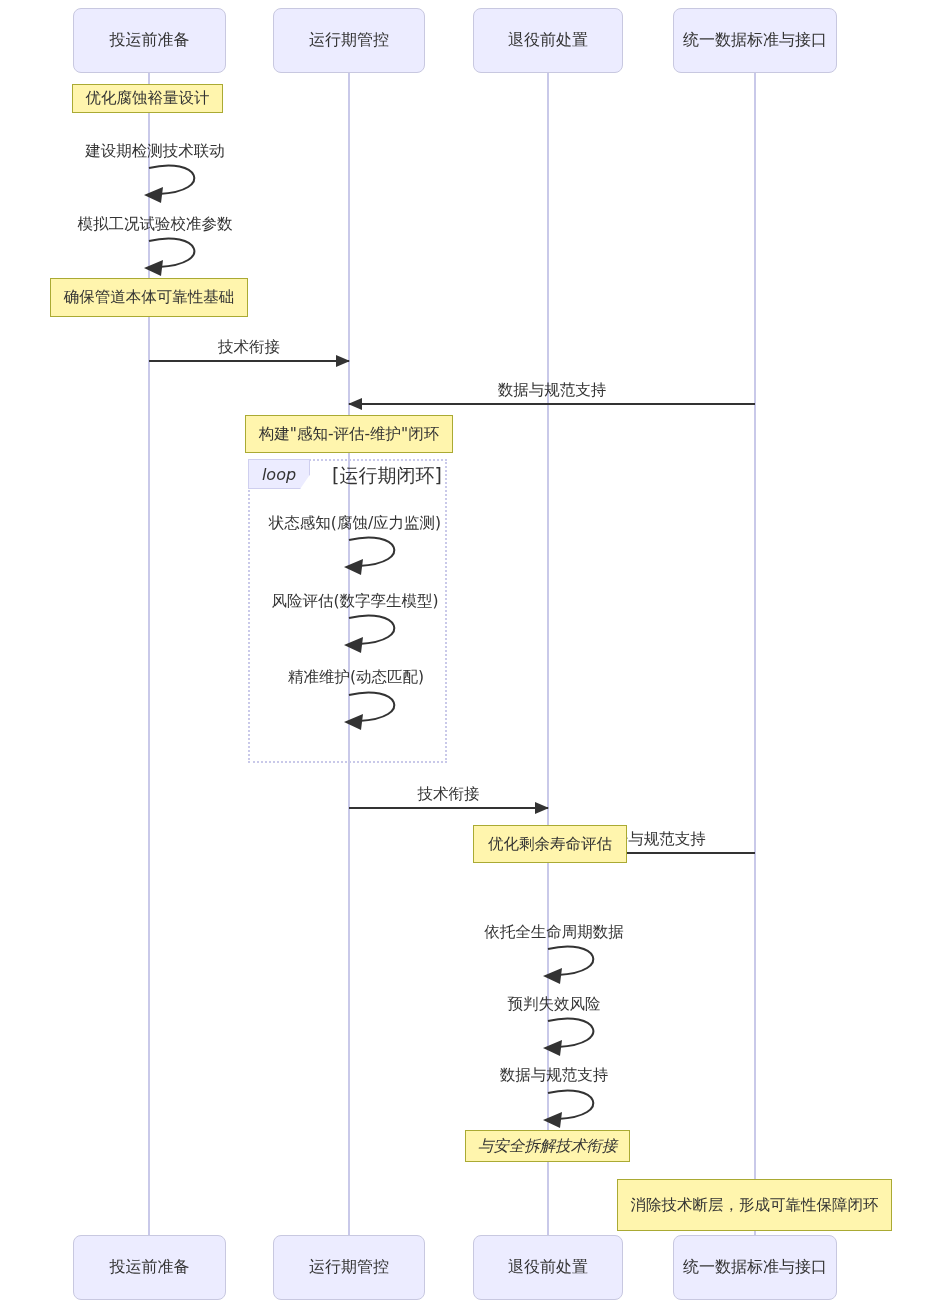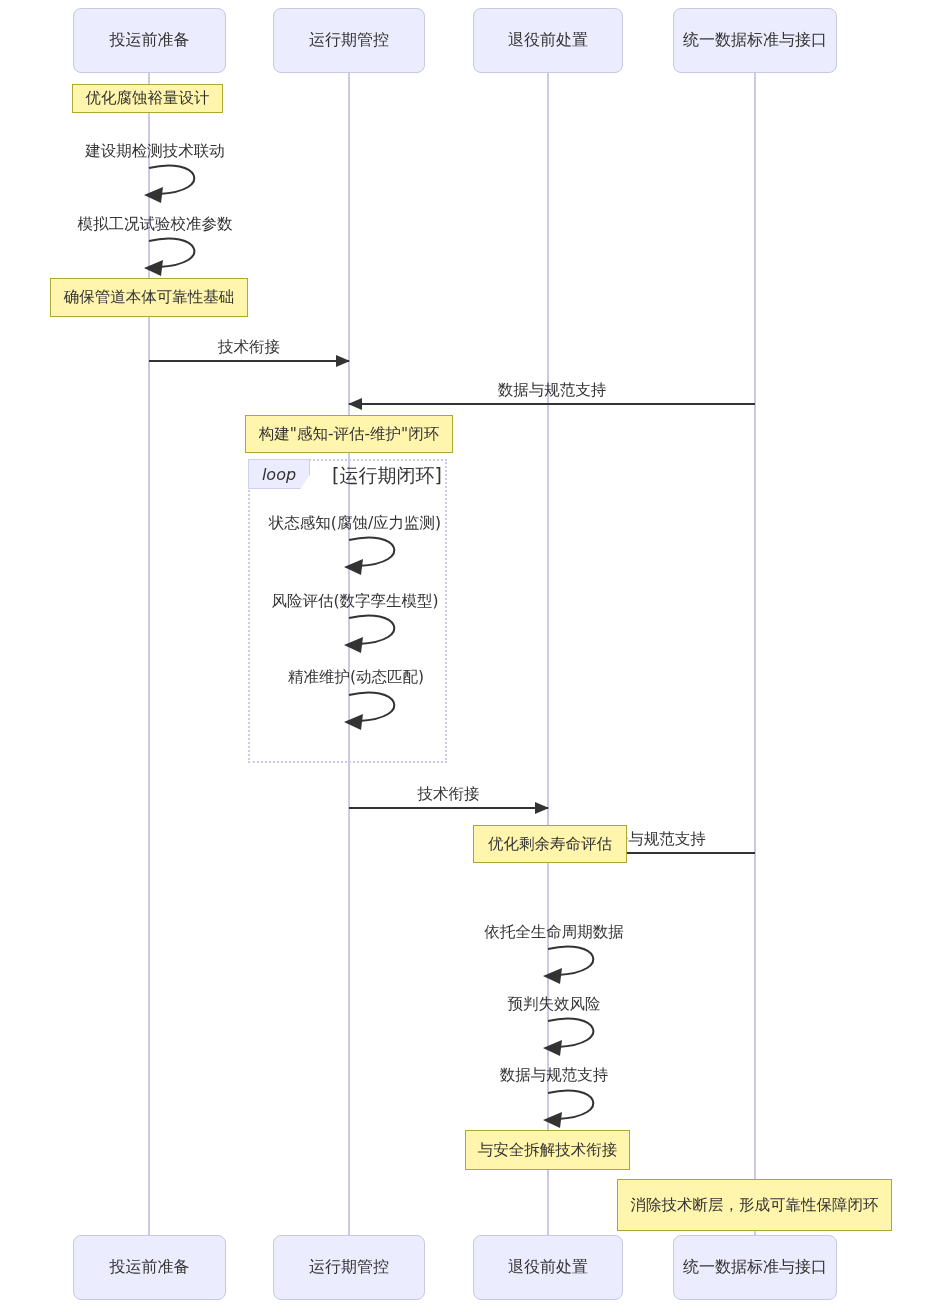--- a/index.html
+++ b/index.html
@@ -175,21 +175,21 @@
       <div class="self-curve" style="left: 540px; top: 1086px; width: 76px; height: 44px;"><svg viewBox="0 0 76 44" width="76" height="44">
           <path d="M8,7 C58,-5 74,30 18,33" fill="none" stroke="#333333" stroke-width="2"></path>
           <polygon points="3,34 22,26 20,42" fill="#333333"></polygon>
         </svg></div>
     </div>
   <div id="layer-notes">
       <div class="note" style="left: 72px; top: 84px; width: 151px; height: 29px;">优化腐蚀裕量设计</div>
       <div class="note" style="left: 50px; top: 278px; width: 198px; height: 39px;">确保管道本体可靠性基础</div>
       <div class="note" style="left: 245px; top: 415px; width: 208px; height: 38px;">构建"感知-评估-维护"闭环</div>
       <div class="note" style="left: 473px; top: 825px; width: 154px; height: 38px;">优化剩余寿命评估</div>
-      <div class="note" style="left: 465px; top: 1130px; width: 165px; height: 40px;">与安全拆解技术衔接</div>
+      <div class="note" style="left: 465px; top: 1130px; width: 165px; height: 32px; font-style: italic;">与安全拆解技术衔接</div>
       <div class="note" style="left: 617px; top: 1179px; width: 275px; height: 52px;">消除技术断层，形成可靠性保障闭环</div>
     </div>
   <div id="layer-actors">
       <div class="actor" style="left: 73px; top: 8px; width: 153px;">投运前准备</div>
       <div class="actor" style="left: 273px; top: 8px; width: 152px;">运行期管控</div>
       <div class="actor" style="left: 473px; top: 8px; width: 150px;">退役前处置</div>
       <div class="actor" style="left: 673px; top: 8px; width: 164px;">统一数据标准与接口</div>
       <div class="actor" style="left: 73px; top: 1235px; width: 153px;">投运前准备</div>
       <div class="actor" style="left: 273px; top: 1235px; width: 152px;">运行期管控</div>
       <div class="actor" style="left: 473px; top: 1235px; width: 150px;">退役前处置</div>

